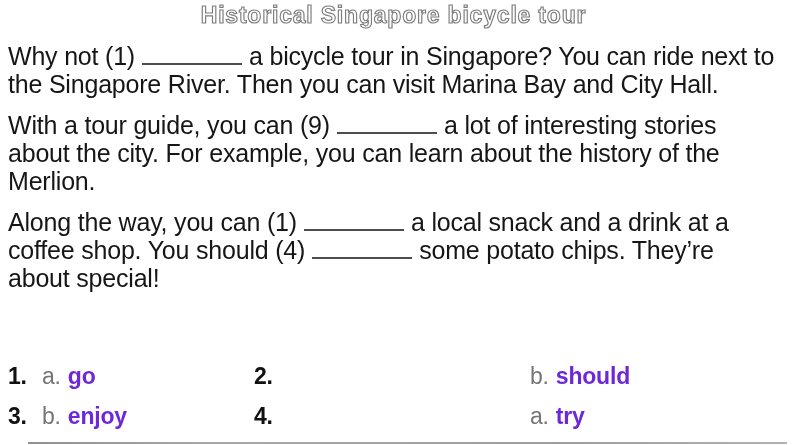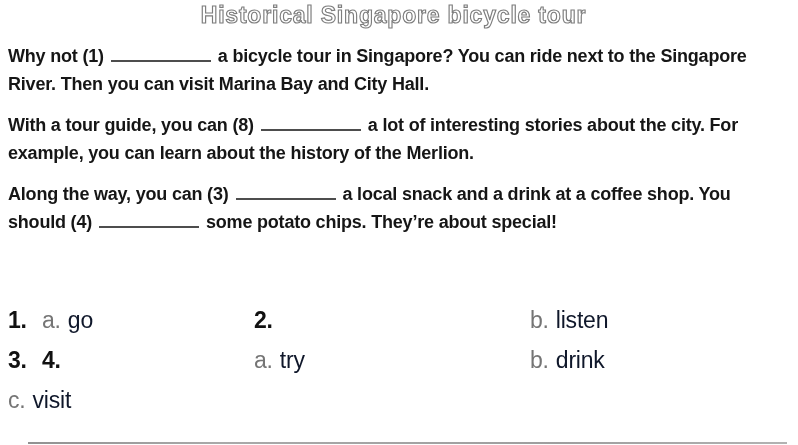--- a/index.html
+++ b/index.html
@@ -29,24 +29,24 @@
     color: #8a8a8a;
   }
   @supports ((-webkit-text-stroke: 1px #000)) {
     .title {
       color: #ffffff;
       -webkit-text-stroke: 1.15px #7d7d7d;
     }
   }
   .passage p {
     margin: 13px 0 0 0;
-    font-size: 18px;
+    font-size: 25px;
     line-height: 28px;
     letter-spacing: -0.2px;
-    font-weight: 700;
+    font-weight: 400;
     color: #161616;
   }
   .blank {
     display: inline-block;
     width: 100px;
     border-bottom: 2px solid #4d4d4d;
     margin: 0 7px;
   }
   .options {
     margin-top: 64px;
@@ -59,22 +59,22 @@
   }
   .qnum {
     font-weight: 700;
     color: #111111;
   }
   .letter {
     color: #757575;
     margin-right: 7px;
   }
   .word {
-    color: #0f172a;
-    font-weight: 400;
+    color: #6d28d9;
+    font-weight: 700;
   }
   .scan-line {
     position: absolute;
     left: 28px;
     right: 0;
     bottom: 1px;
     height: 2px;
     background: linear-gradient(to right, #7e7e7e, #9a9a9a 25%, #8d8d8d 70%, #a5a5a5);
     opacity: 0.85;
   }
@@ -82,34 +82,35 @@
 </head>
 <body>
 
 <div class="page">
 
   <h1 class="title">Historical Singapore bicycle tour</h1>
 
   <div class="passage">
     <p><span>Why not (1)</span><span class="blank"></span><span>a bicycle tour in Singapore? You can ride next to the Singapore River. Then you can visit Marina Bay and City Hall.</span></p>
 
-    <p><span>With a tour guide, you can (8)</span><span class="blank"></span><span>a lot of interesting stories about the city. For example, you can learn about the history of the Merlion.</span></p>
+    <p><span>With a tour guide, you can (9)</span><span class="blank"></span><span>a lot of interesting stories about the city. For example, you can learn about the history of the Merlion.</span></p>
 
-    <p><span>Along the way, you can (3)</span><span class="blank"></span><span>a local snack and a drink at a coffee shop. You should (4)</span><span class="blank"></span><span>some potato chips. They’re about special!</span></p>
+    <p><span>Along the way, you can (1)</span><span class="blank"></span><span>a local snack and a drink at a coffee shop. You should (4)</span><span class="blank"></span><span>some potato chips. They’re about special!</span></p>
   </div>
 
   <div class="options">
 
     <div class="qnum">1.</div>
     <div class="cell"><span class="letter">a.</span><span class="word">go</span></div>
 
     <div class="qnum">2.</div>
-    <div class="cell"><span class="letter">b.</span><span class="word">listen</span></div>
+    <div class="cell"><span class="letter">b.</span><span class="word">should</span></div>
 
     <div class="qnum">3.</div>
+    <div class="cell"><span class="letter">b.</span><span class="word">enjoy</span></div>
 
     <div class="qnum">4.</div>
     <div class="cell"><span class="letter">a.</span><span class="word">try</span></div>
     <div class="cell"><span class="letter">b.</span><span class="word">drink</span></div>
     <div class="cell"><span class="letter">c.</span><span class="word">visit</span></div>
 
   </div>
 
   <div class="scan-line"></div>
 </div>

